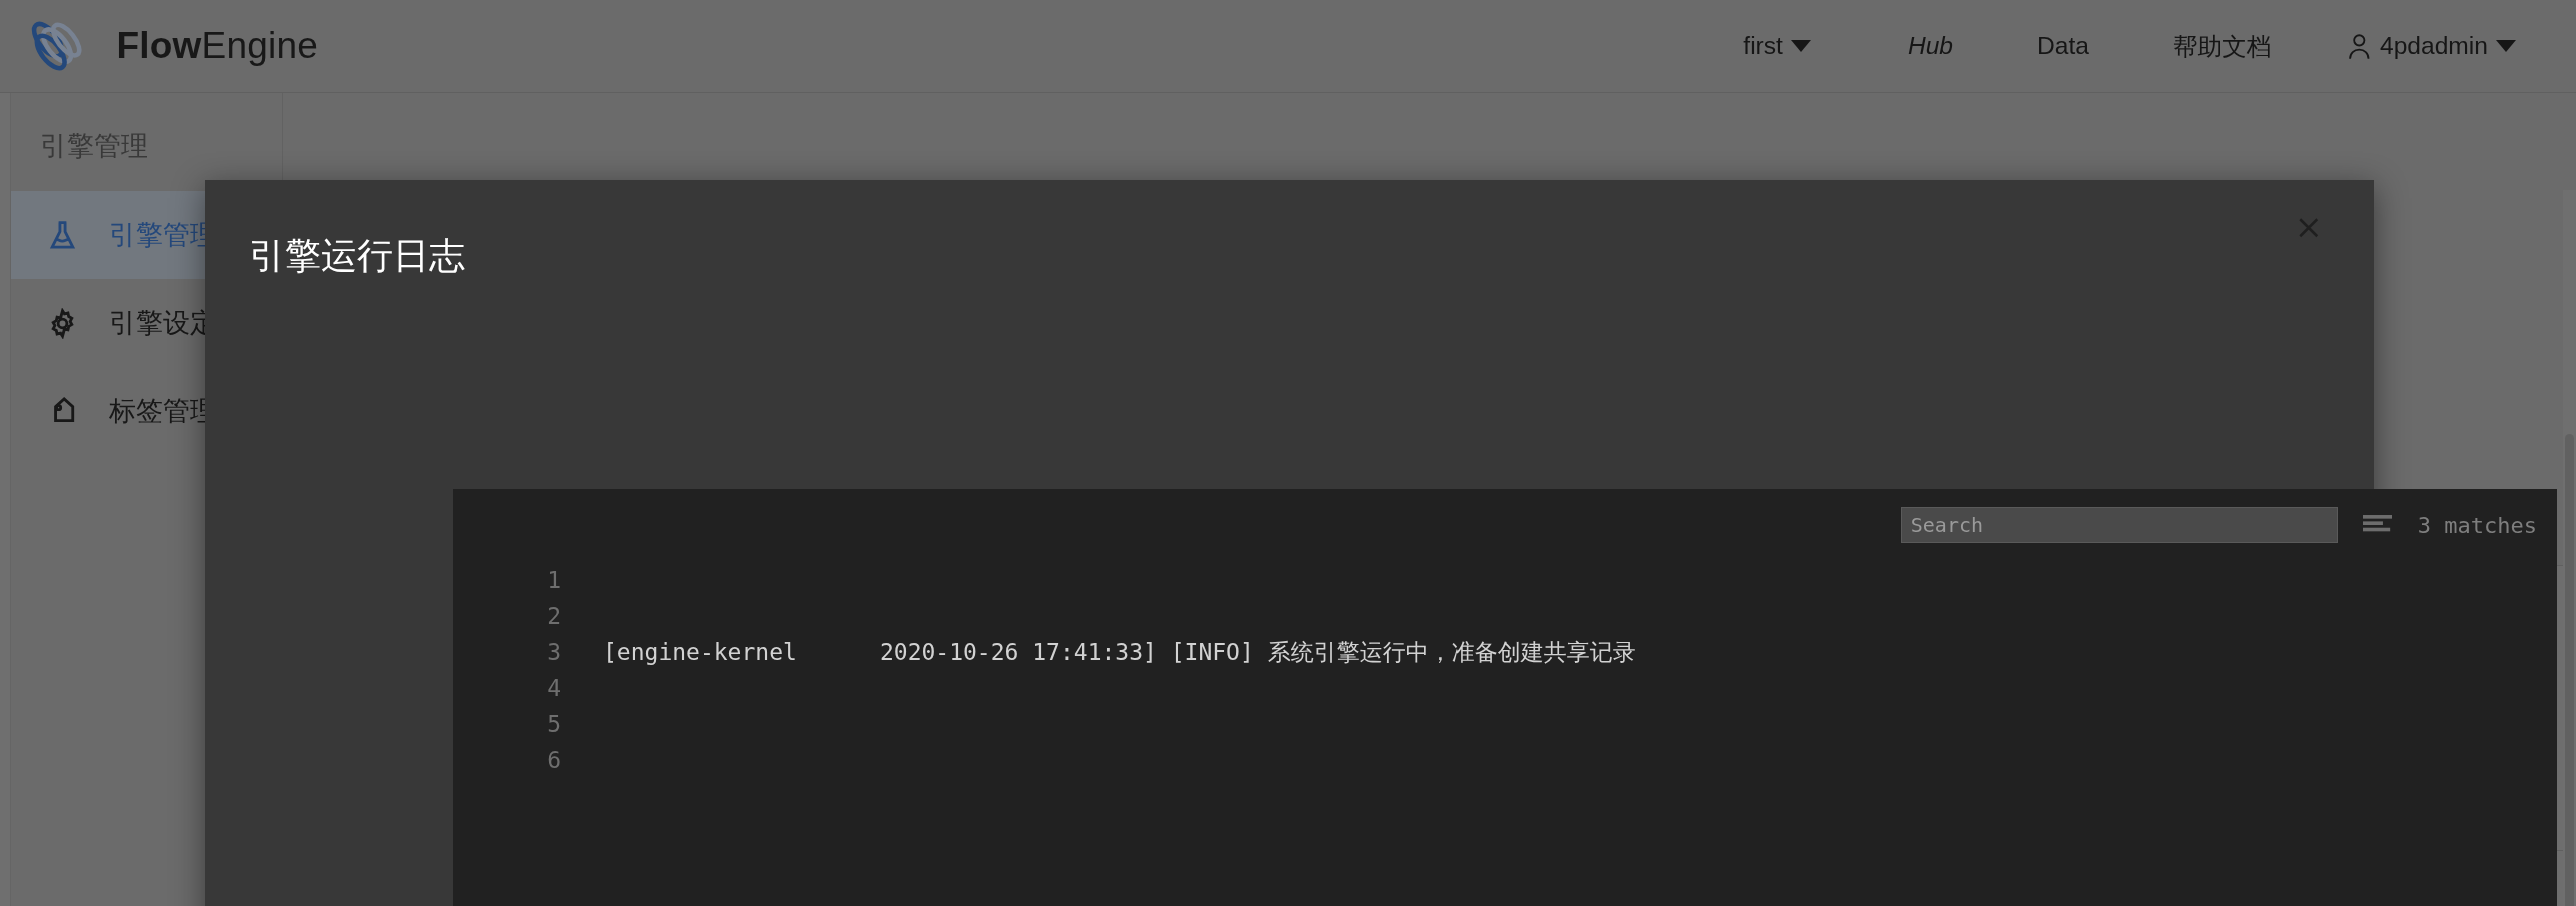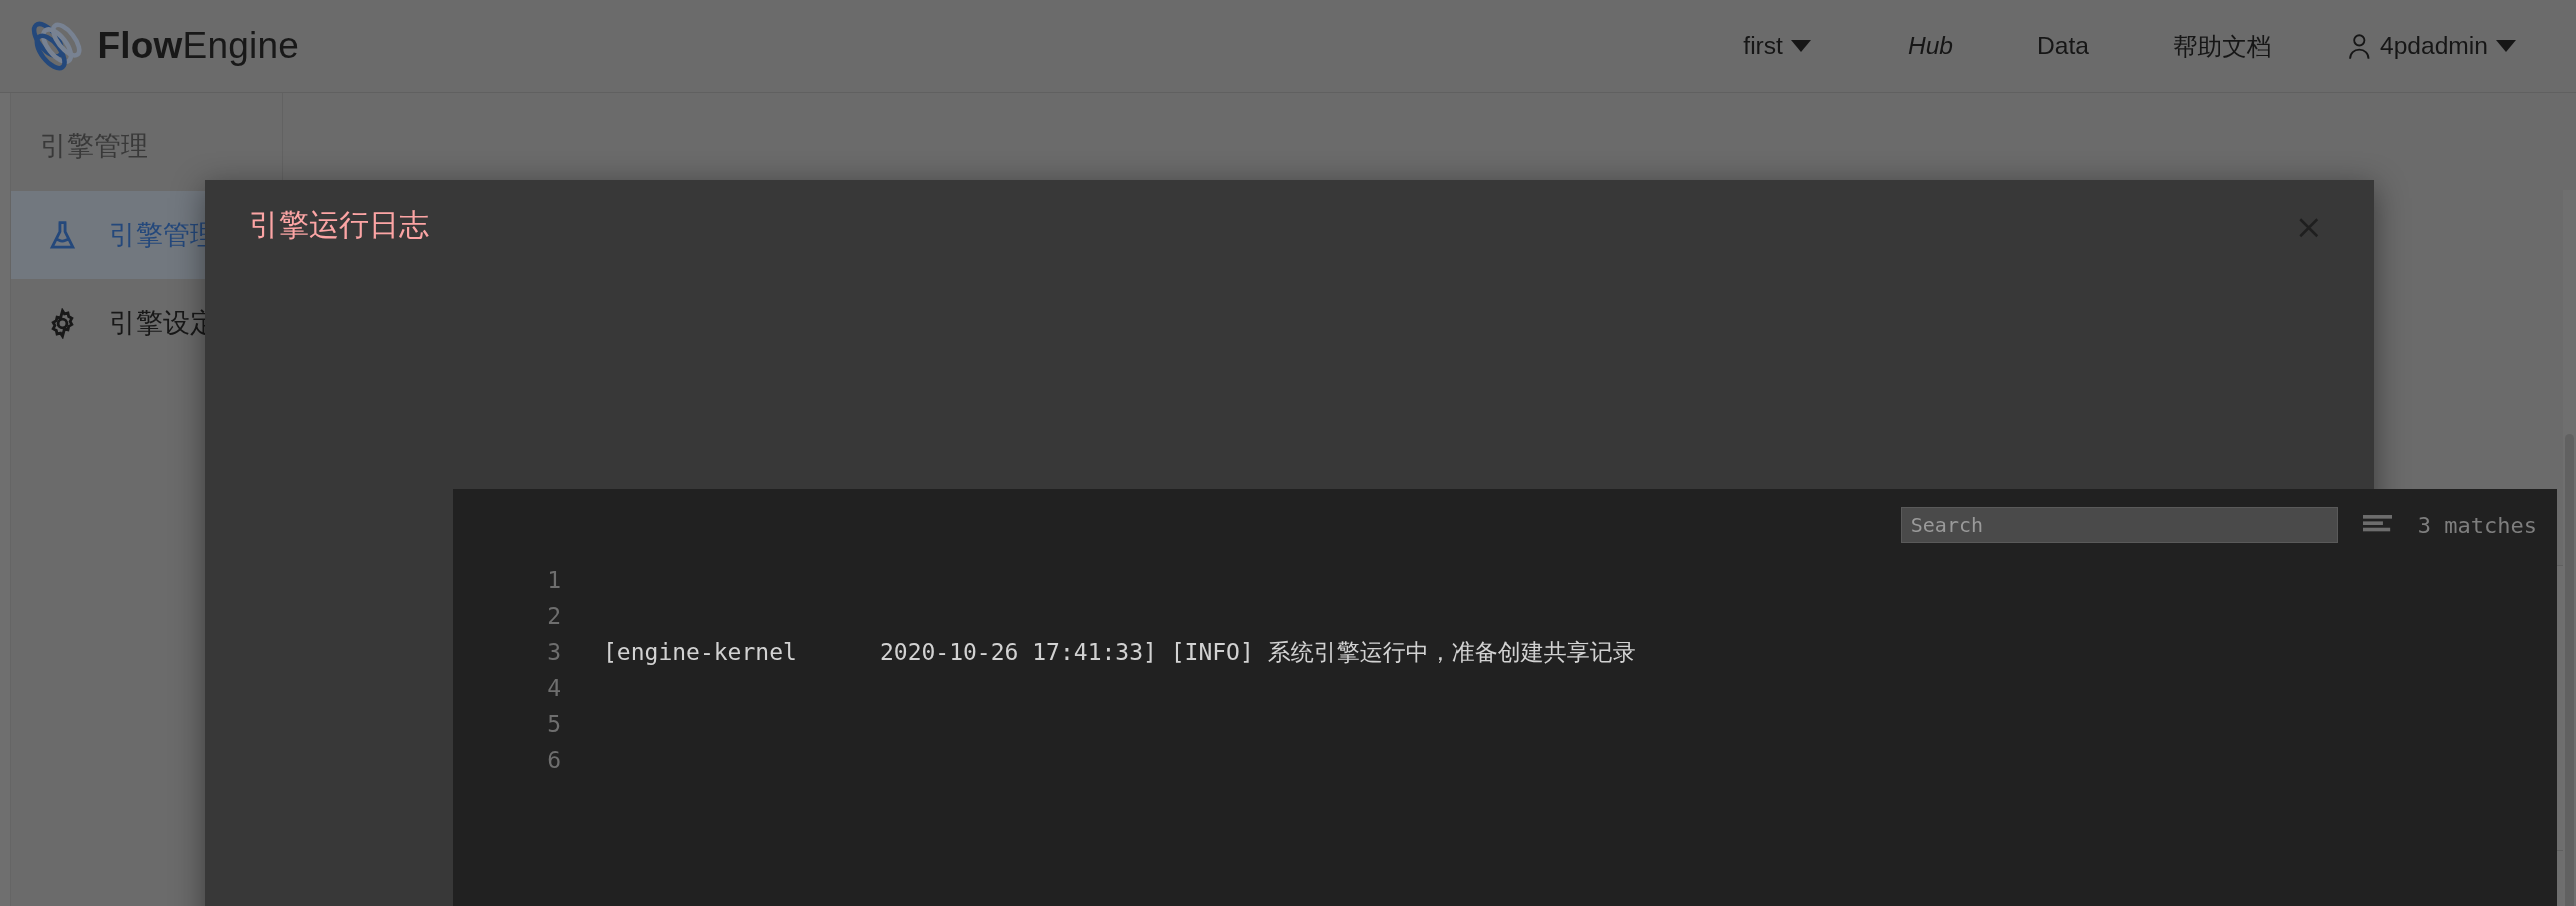--- a/index.html
+++ b/index.html
@@ -31,21 +31,21 @@
     background: #8a8a8a;
     border-bottom: 1.8px solid #7c7c7c;
     box-sizing: border-box;
     display: flex;
     align-items: center;
   }
   .brand {
     display: flex;
     align-items: center;
     margin-left: 25.5px;
-    gap: 8px;
+    gap: 27px;
   }
   .brand-logo { width: 64px; height: 57px; display:block; }
   .brand-name {
     font-size: 37px;
     letter-spacing: 0.2px;
     color: #1f1f1f;
     white-space: nowrap;
   }
   .brand-name .b-strong { font-weight: 700; }
   .brand-name .b-light { font-weight: 300; }
@@ -199,23 +199,23 @@
     position: absolute;
     left: 205px;
     top: 180px;
     width: 2169px;
     height: 784px;
     background: #383838;
     box-shadow: 0 5.5px 31px rgba(0,0,0,0.45);
   }
   #modal-title {
     position: absolute;
-    left: 44px; top: 25px;
-    font-size: 30px;
-    color: #fca5a5;
+    left: 44px; top: 52px;
+    font-size: 36px;
+    color: #ffffff;
     white-space: nowrap;
   }
   #modal-close {
     position: absolute;
     right: 42px; top: 24px;
     width: 47px; height: 47px;
     display: flex;
     align-items: center;
     justify-content: center;
     cursor: pointer;
@@ -342,20 +342,27 @@
     </div>
 
     <div class="sidebar-item">
       <svg class="si-icon" viewBox="0 0 24 24">
         <circle cx="12" cy="12" r="3.4"></circle>
         <path d="M12 2.2l1.5 2.3 2.7-.6.6 2.7 2.4 1.4-1.3 2.4 1.3 2.4-2.4 1.4-.6 2.7-2.7-.6L12 21.8l-1.5-2.3-2.7.6-.6-2.7-2.4-1.4 1.3-2.4-1.3-2.4 2.4-1.4.6-2.7 2.7.6z"></path>
       </svg>
       <span>引擎设定</span>
     </div>
 
+    <div class="sidebar-item">
+      <svg class="si-icon" viewBox="0 0 24 24">
+        <path d="M3.2 13.2L10.8 5.6l9 .4.4 9-7.6 7.6z" transform="rotate(-45 12 12)"></path>
+        <circle cx="9" cy="9" r="1.6"></circle>
+      </svg>
+      <span>标签管理</span>
+    </div>
   </aside>
 
   <main id="app-main">
     <svg id="flow-canvas" viewBox="0 0 2100 180">
       <ellipse class="flow-node-icon" cx="192" cy="178" rx="22" ry="30"></ellipse>
       <path class="flow-arrow" d="M780 181 L780 165 L1020 165"></path>
       <path class="flow-arrow" d="M1008 152 L1046 165 L1008 178 Z" fill="#3a3a3a"></path>
       <g class="flow-node-icon">
         <path d="M1110 158 L1142 128 L1176 158 L1176 200 L1110 200 Z"></path>
         <circle cx="1143" cy="178" r="22"></circle>

